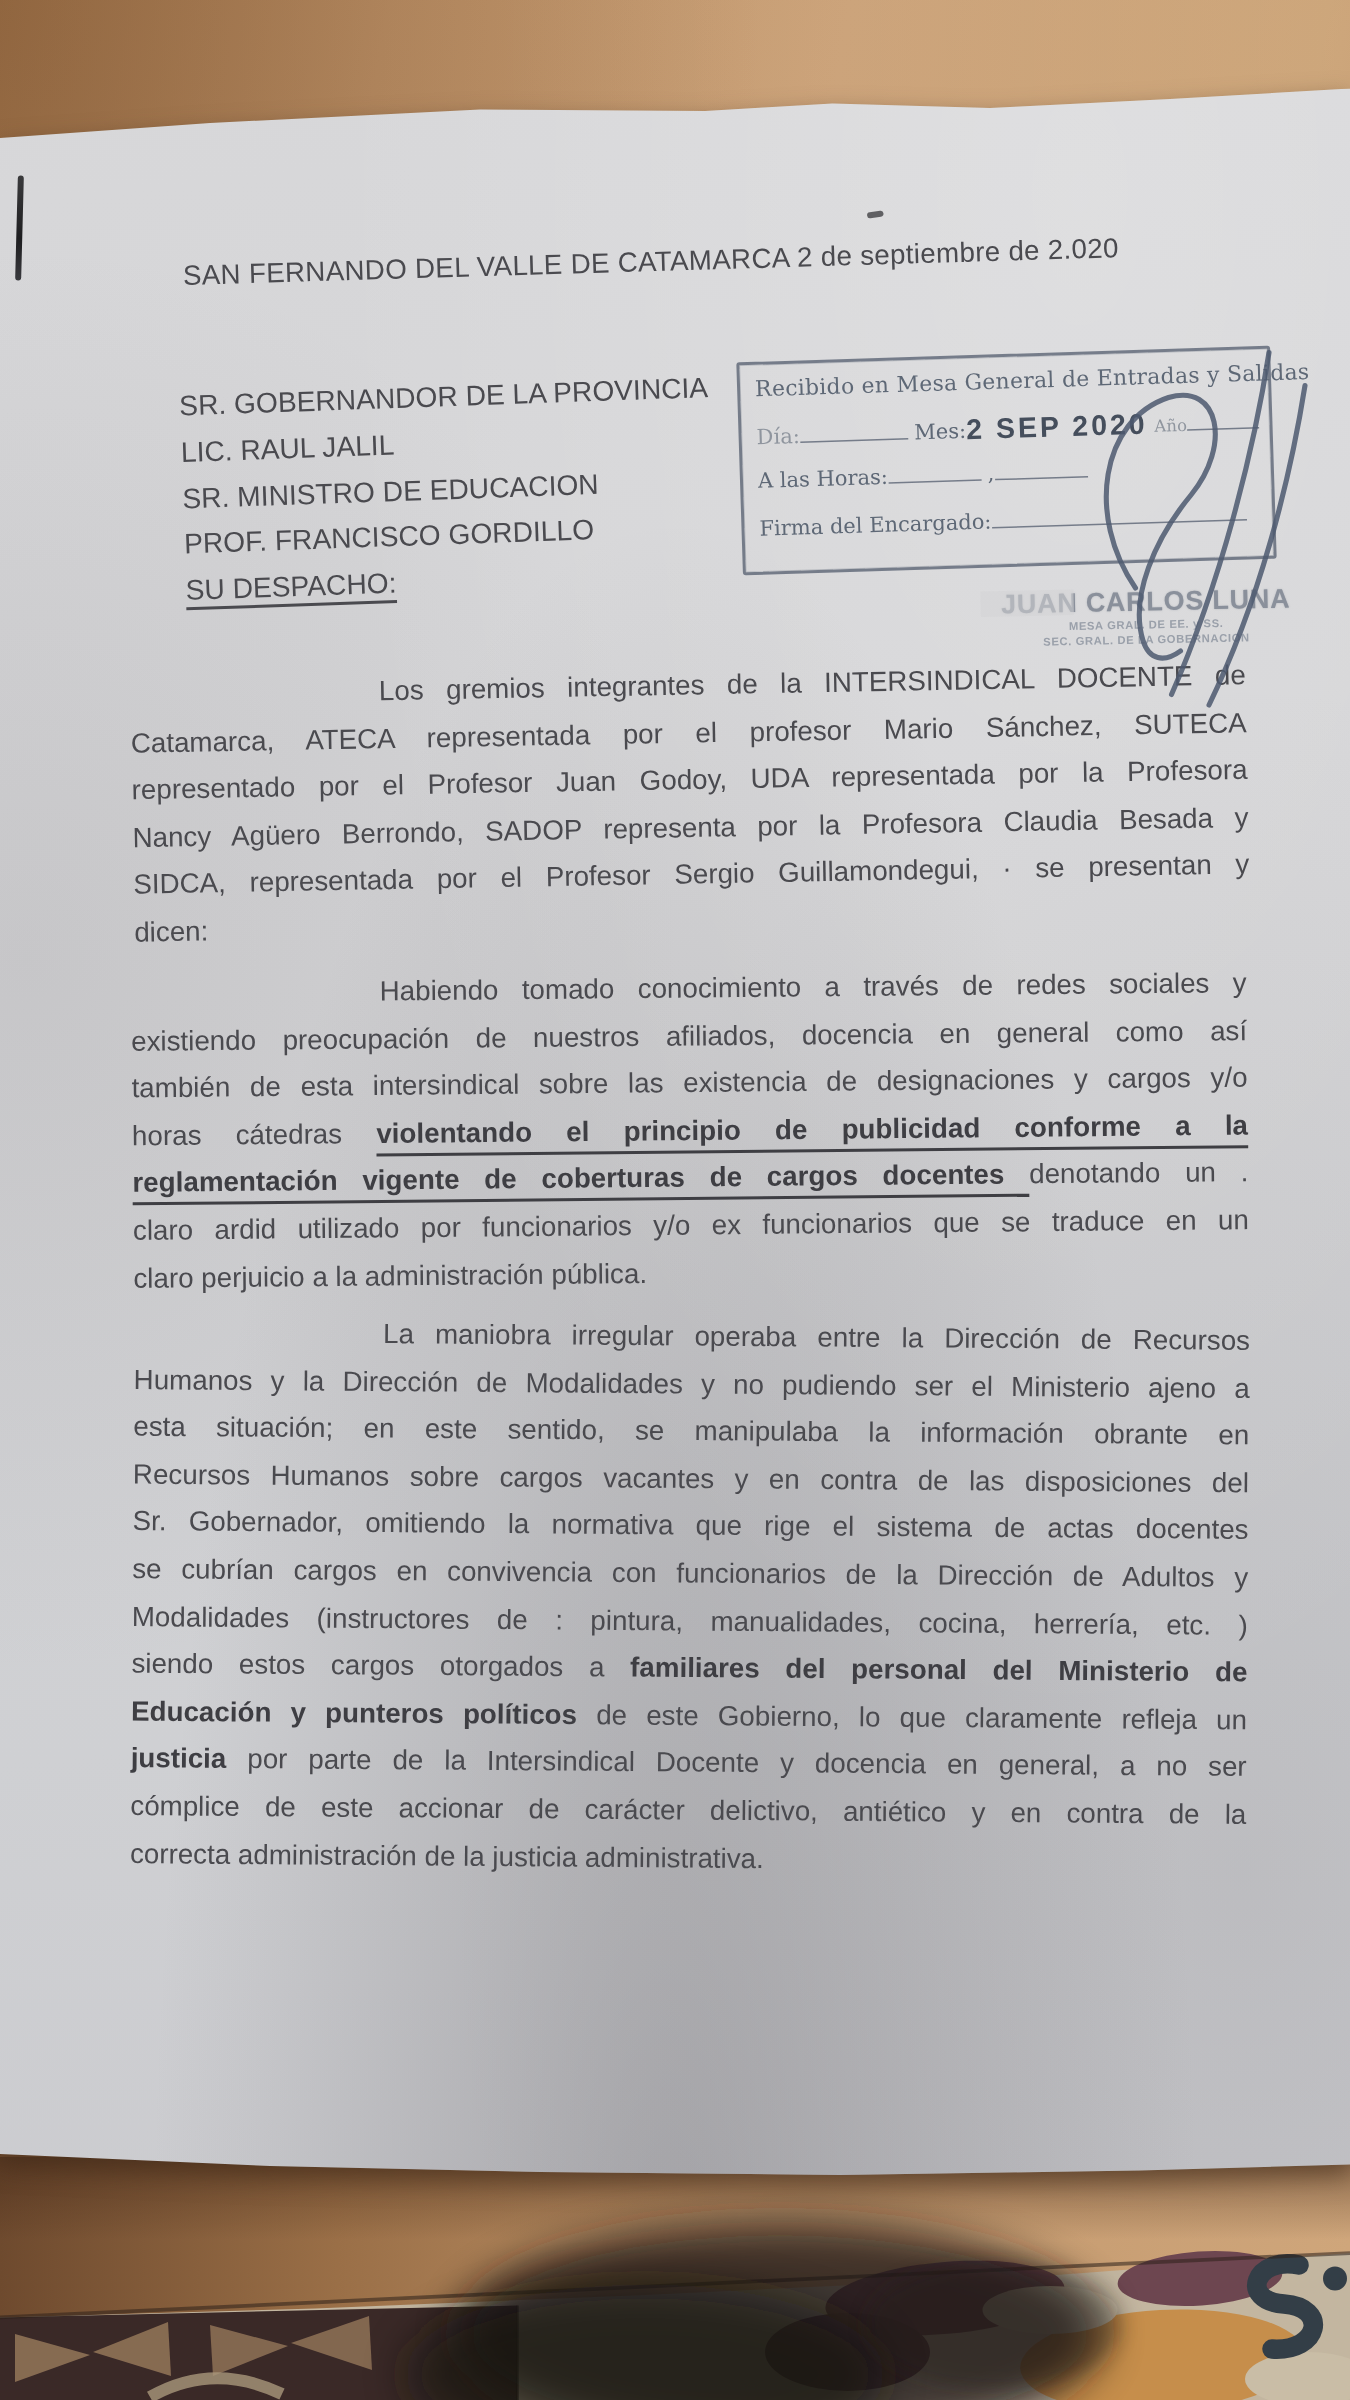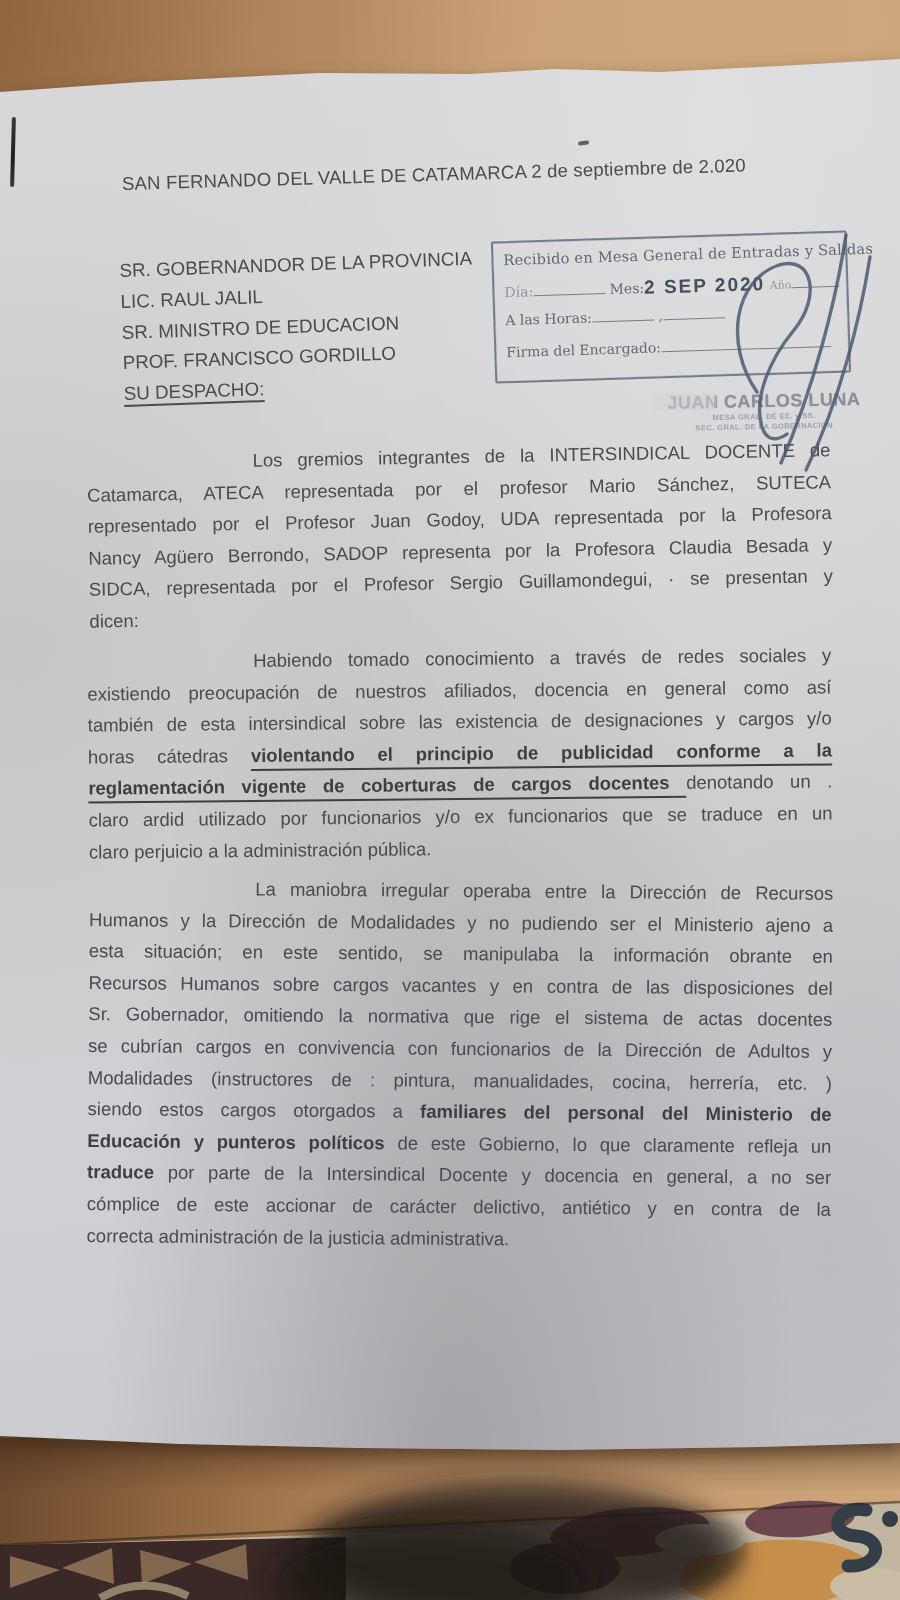--- a/index.html
+++ b/index.html
@@ -189,16 +189,16 @@
 <div id="p3" class="para">
   <div class="line indent">La  maniobra irregular operaba entre la Dirección de Recursos</div>
   <div class="line">Humanos y la Dirección de Modalidades y no pudiendo ser el Ministerio ajeno a</div>
   <div class="line">esta situación; en este sentido, se manipulaba la información obrante en</div>
   <div class="line">Recursos Humanos sobre cargos vacantes y en contra de las disposiciones del</div>
   <div class="line">Sr. Gobernador,  omitiendo la normativa que rige el sistema de actas docentes</div>
   <div class="line">se cubrían cargos en convivencia con funcionarios de la Dirección de Adultos y</div>
   <div class="line">Modalidades (instructores de : pintura, manualidades, cocina, herrería, etc. )</div>
   <div class="line"><span>siendo estos cargos otorgados a </span><span class="b">familiares del personal del Ministerio de</span></div>
   <div class="line"><span class="b">Educación y punteros políticos</span><span> de este Gobierno, lo que claramente refleja un</span></div>
-  <div class="line"><span class="b">traduce</span><span> por parte de la Intersindical Docente y docencia en general, a no ser</span></div>
+  <div class="line"><span class="b">justicia</span><span> por parte de la Intersindical Docente y docencia en general, a no ser</span></div>
   <div class="line">cómplice de este accionar de carácter delictivo, antiético y en contra de la</div>
   <div class="line noj">correcta administración de la justicia administrativa.</div>
 </div>
 
 </body></html>

